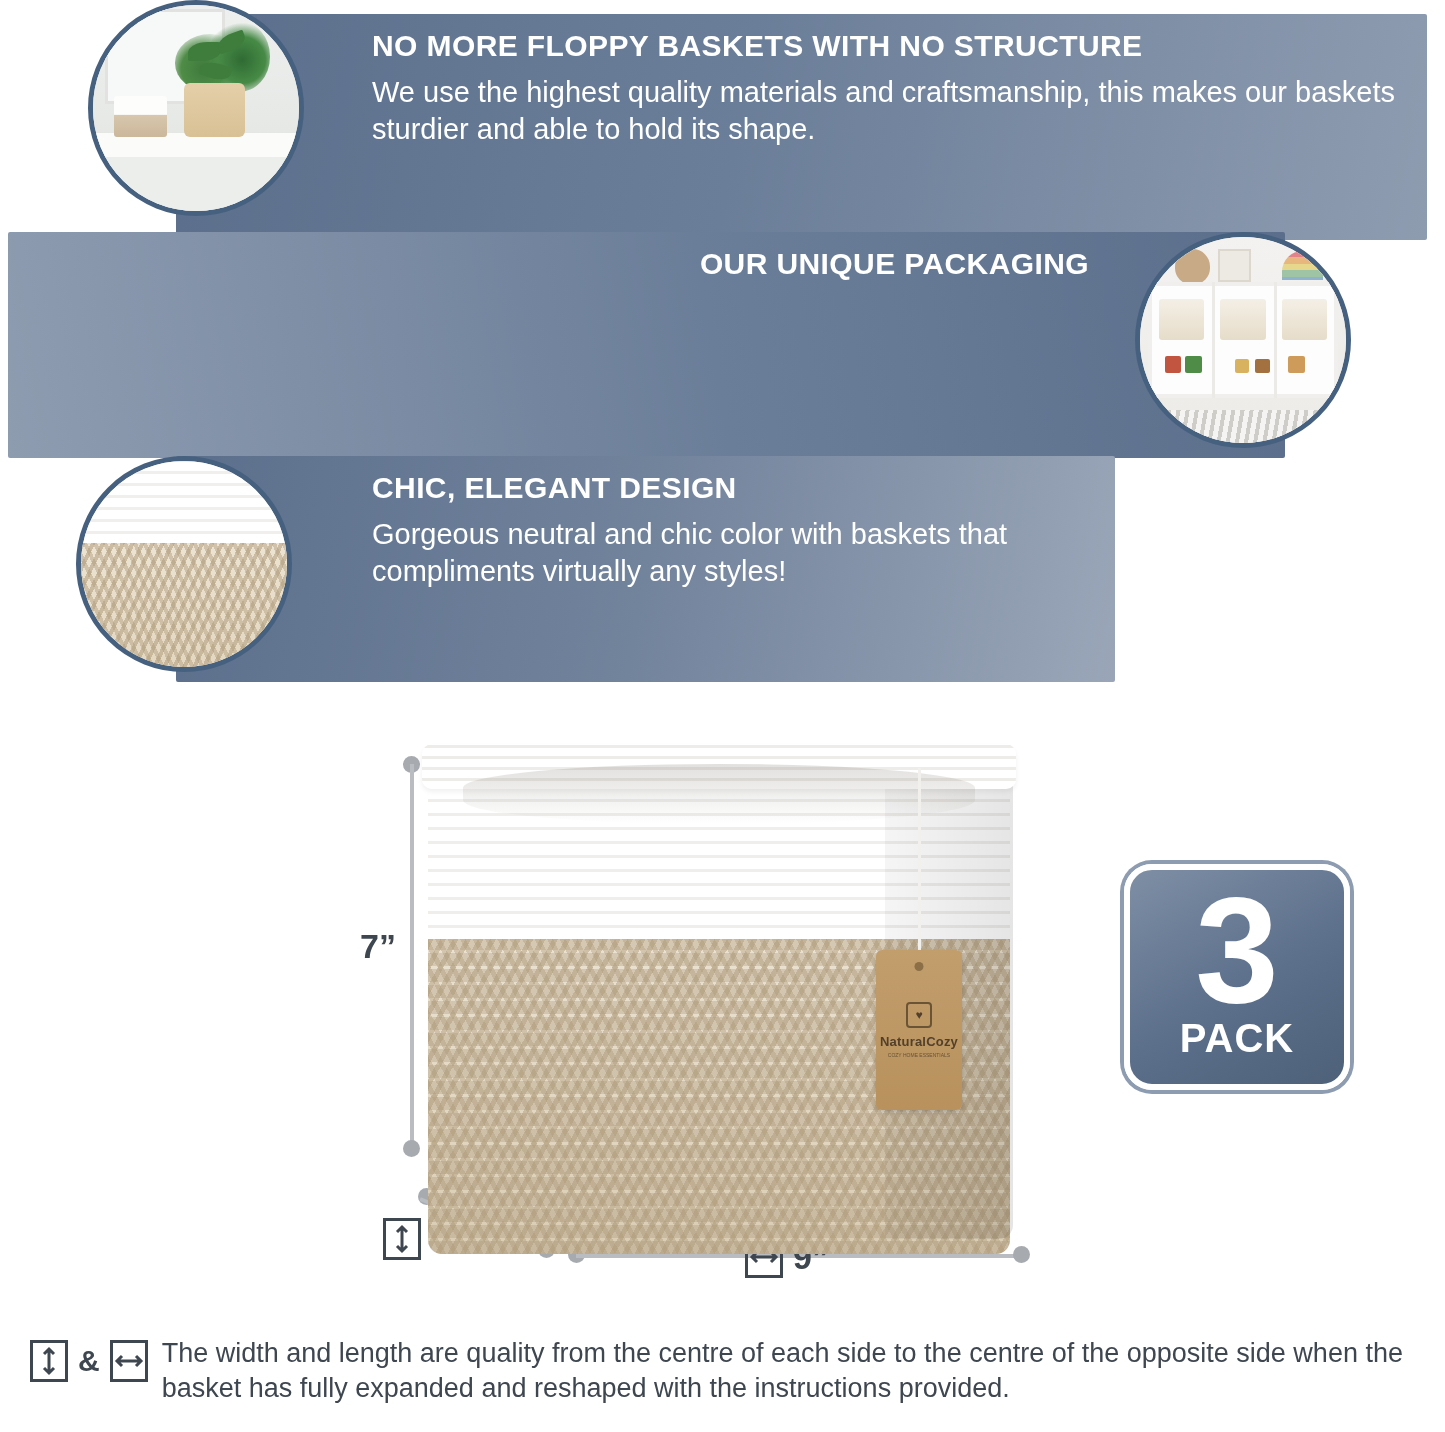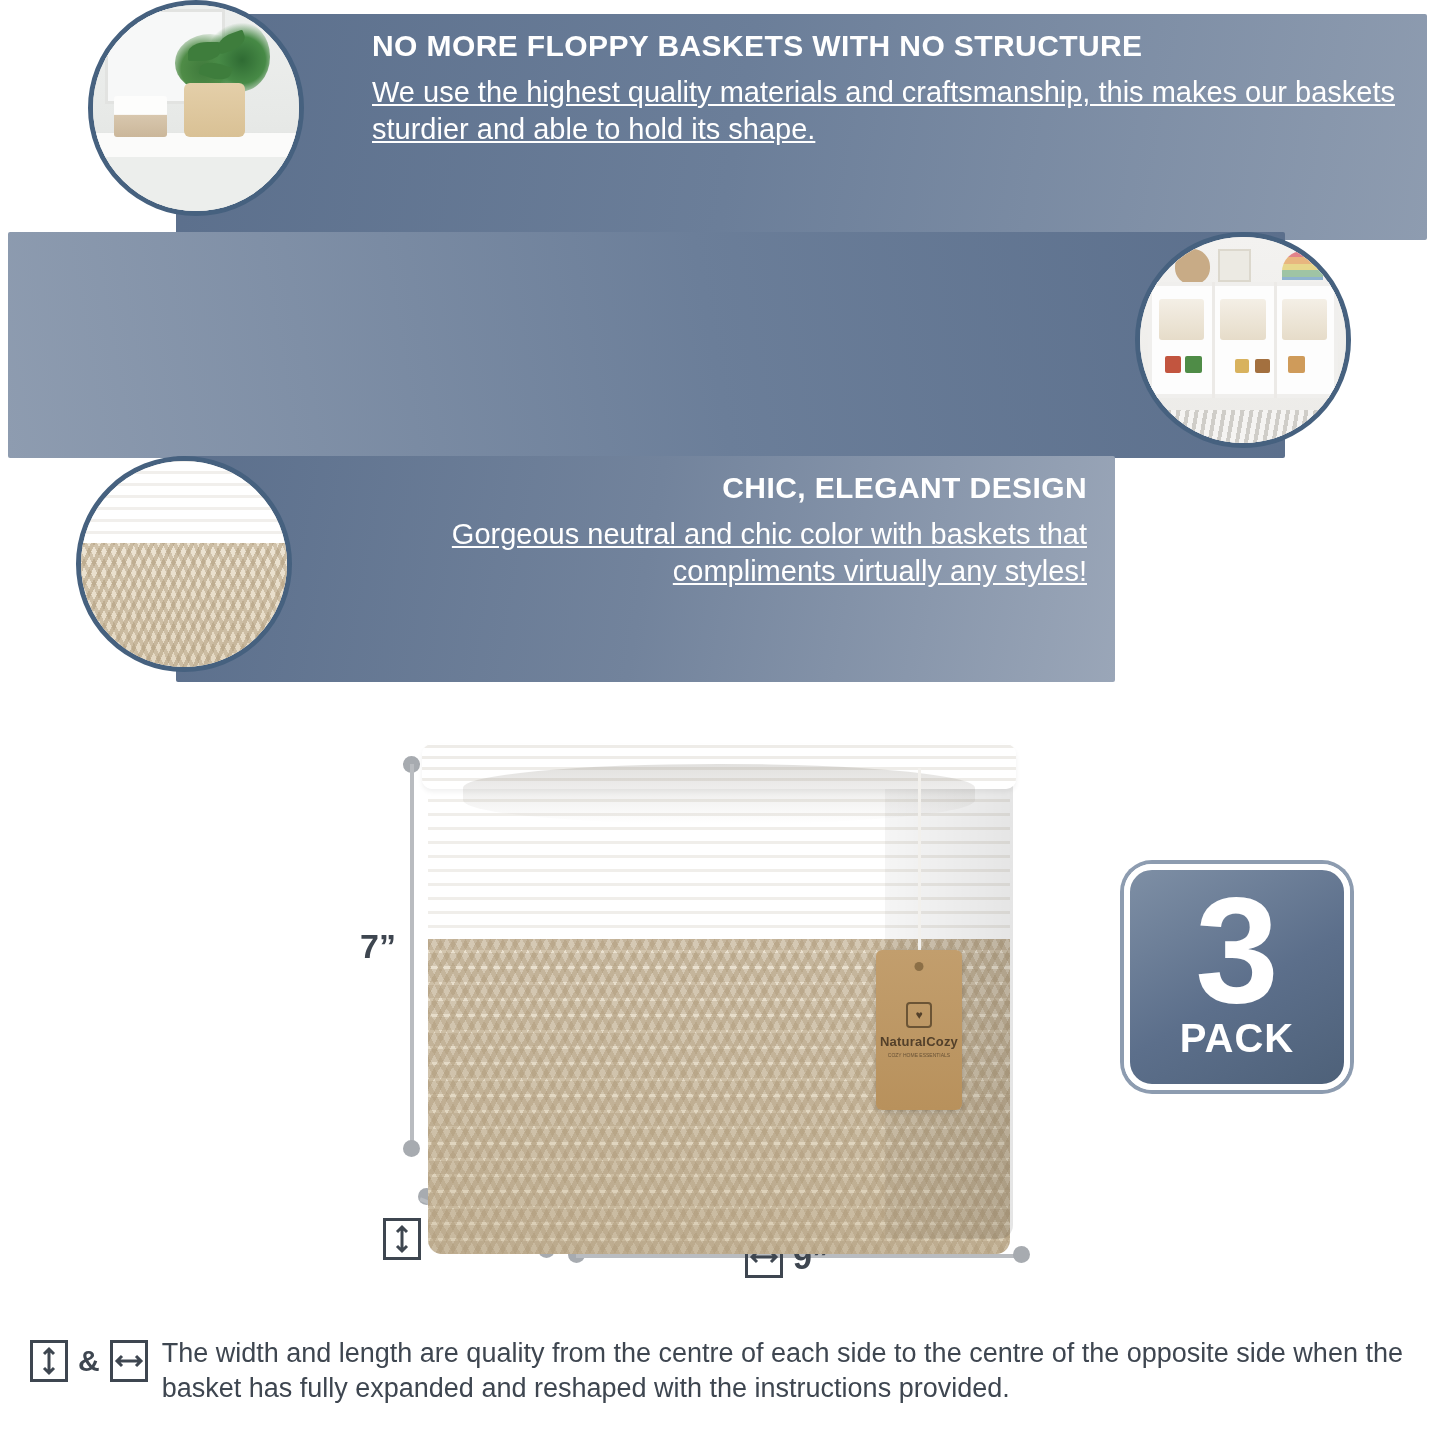--- a/index.html
+++ b/index.html
@@ -59,21 +59,20 @@
     margin: 0 0 12px 0;
     line-height: 1.05;
     text-transform: uppercase;
     white-space: nowrap;
   }
   .feature-body {
     font-size: 29px;
     line-height: 1.28;
     margin: 0;
     font-weight: 400;
-    text-decoration: underline;
   }
 
   
   .circle-photo {
     position: absolute;
     border-radius: 50%;
     border: 5px solid #46617f;
     overflow: hidden;
     background: #f2f0ec;
   }
@@ -233,20 +232,21 @@
       <div class="p1-basket-a"></div>
       <div class="p1-basket-b"></div>
       <div class="p1-cab"></div>
     </div>
   </div>
 </div>
 
 <div class="feature-row" style="top:232px">
   <div class="banner banner-2" style="top:0;">
     <div class="banner-inner">
+      <div class="feature-title">OUR UNIQUE PACKAGING</div>
     </div>
   </div>
   <div class="circle-photo c2" style="top:0;">
     <div class="photo-inner">
       <div class="p2-bg"></div>
       <div class="p2-bear"></div>
       <div class="p2-book"></div>
       <div class="p2-rainbow"></div>
       <div class="p2-shelf"></div>
       <div class="p2-divider" style="left:35%"></div>
@@ -258,21 +258,21 @@
       <div class="p2-toy" style="left:22%;top:58%;width:8%;height:8%;background:#4f8c47;"></div>
       <div class="p2-toy" style="left:46%;top:59%;width:7%;height:7%;background:#d8b25e;"></div>
       <div class="p2-toy" style="left:56%;top:59%;width:7%;height:7%;background:#a3703f;"></div>
       <div class="p2-toy" style="left:72%;top:58%;width:8%;height:8%;background:#cf9b5a;"></div>
       <div class="p2-rug"></div>
     </div>
   </div>
 </div>
 
 <div class="feature-row" style="top:456px">
-  <div class="banner banner-3" style="top:0;text-align:right;">
+  <div class="banner banner-3" style="top:0;">
     <div class="banner-inner">
       <div class="feature-title">CHIC, ELEGANT DESIGN</div>
       <div class="feature-body">Gorgeous neutral and chic color with baskets that compliments virtually any styles!</div>
     </div>
   </div>
   <div class="circle-photo c3" style="top:0;">
     <div class="photo-inner">
       <div class="p3-top"></div>
       <div class="p3-bot"></div>
     </div>

